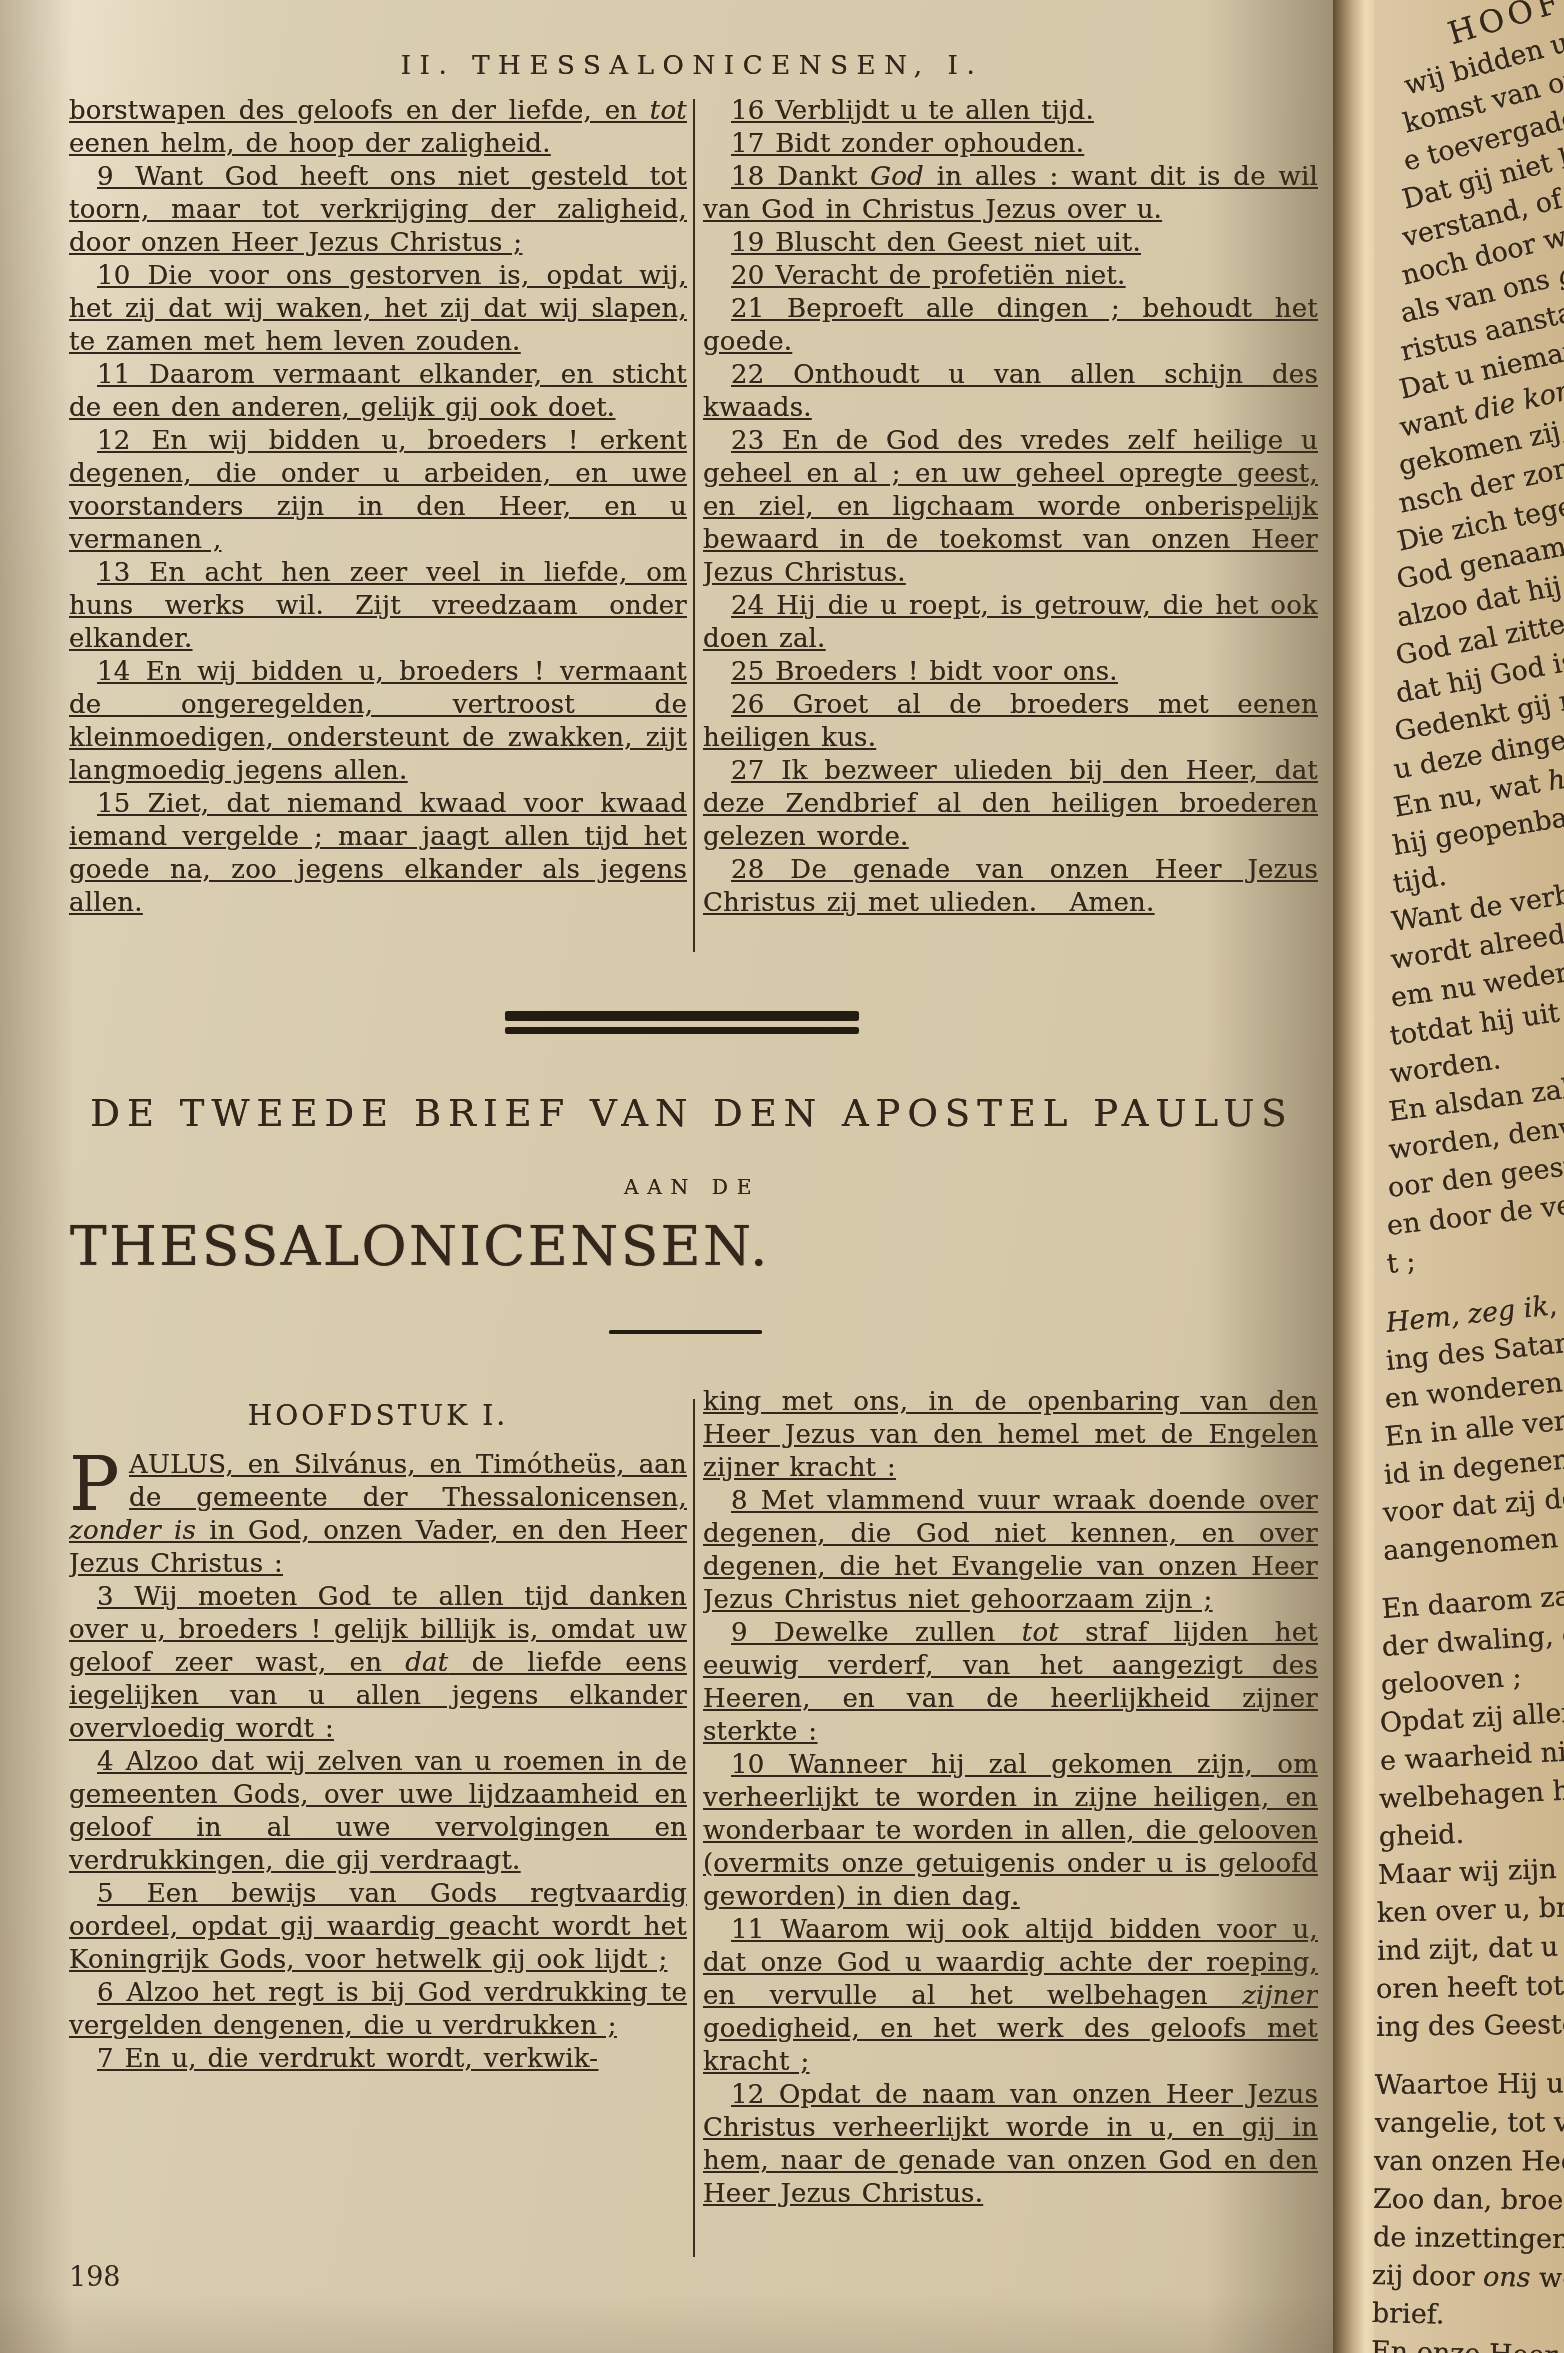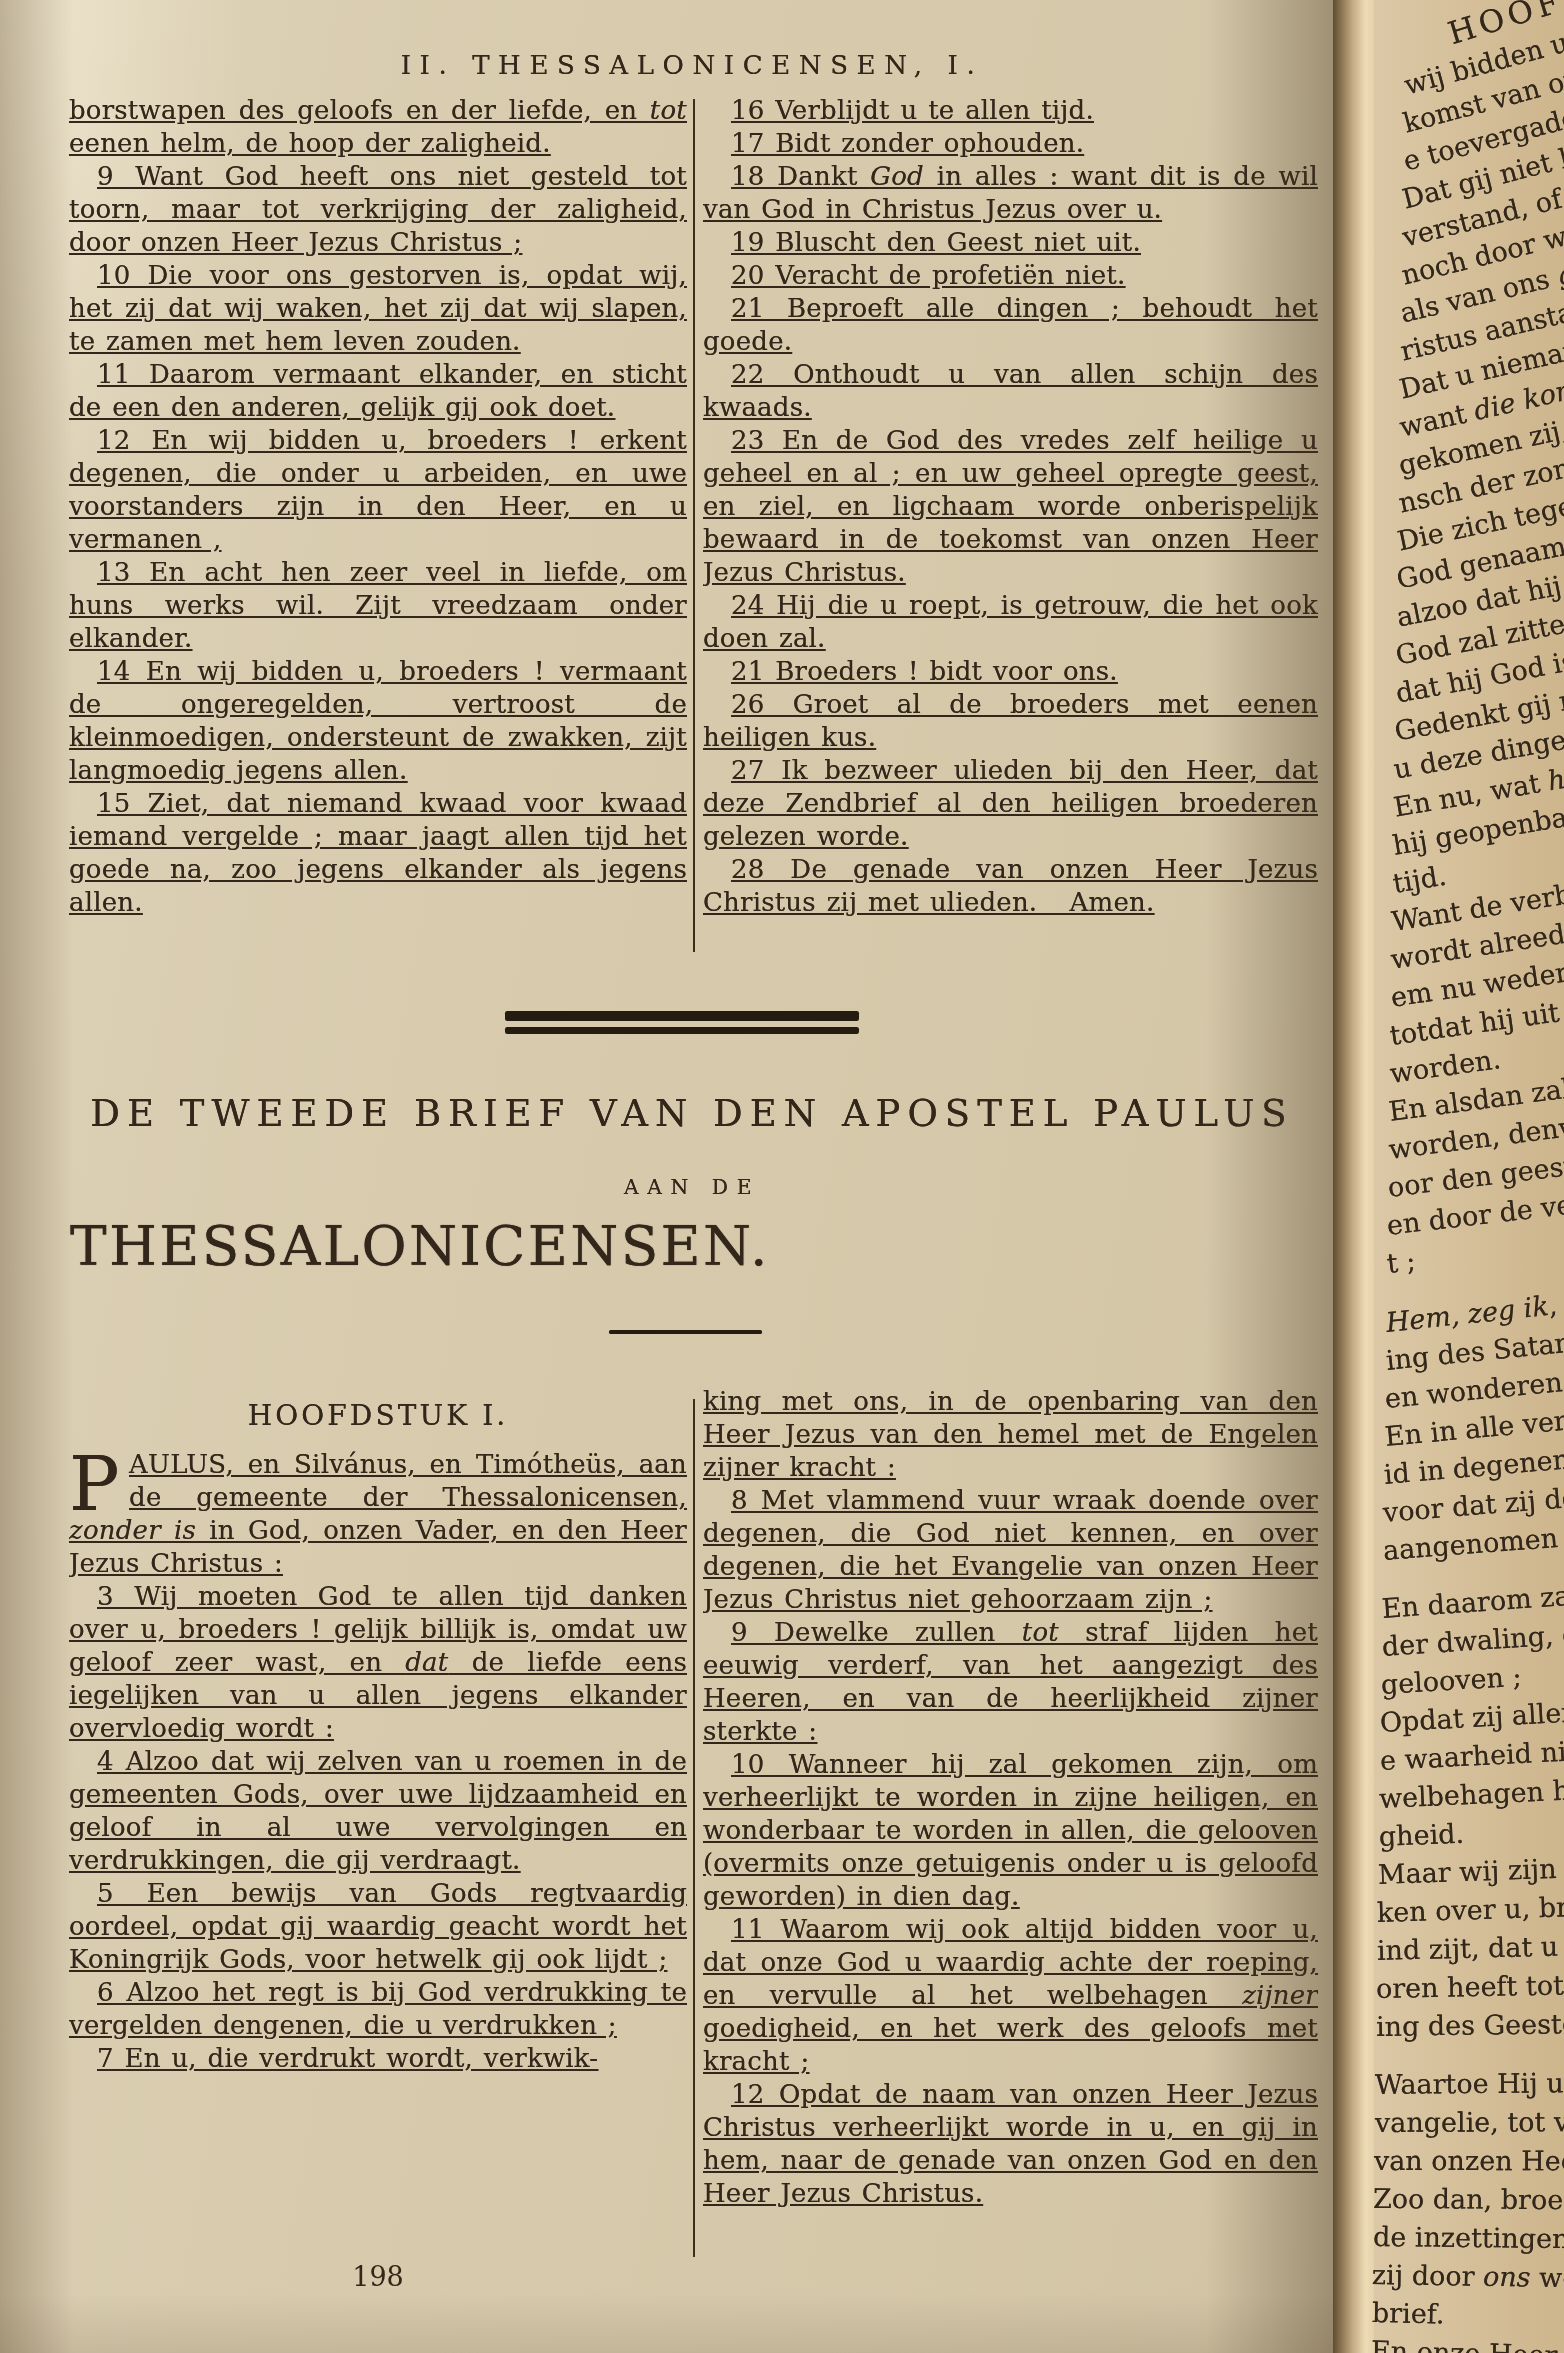--- a/index.html
+++ b/index.html
@@ -42,21 +42,21 @@
   .title-line2{left:70px;top:1175px;width:1244px;text-align:center;font-size:20.3px;
     letter-spacing:8.6px;text-shadow:0 0 0.5px rgba(40,30,18,.9);}
   .title-line3{left:70px;top:1214px;width:1244px;text-align:left;font-size:55px;
     letter-spacing:2.3px;text-shadow:0 0 0.8px rgba(40,30,18,.95);}
   #rule-small{left:609px;top:1330px;width:153px;height:3.9px;background:#241c11;border-radius:1.6px;}
   .chapter-head{left:69px;top:1399px;width:618px;text-align:center;font-size:28px;
     letter-spacing:3.1px;text-shadow:0 0 0.5px rgba(50,39,26,.85);}
   #col1-bottom{left:69px;top:1448px;width:618px;height:814px;overflow:hidden;}
   #col2-bottom{left:703px;top:1385px;width:615px;height:880px;overflow:hidden;}
   .dropcap{float:left;font-size:75px;line-height:61px;height:66px;margin:6.3px 9.4px -6.3px 0;}
-  .page-number{left:69px;top:2261px;width:618px;text-align:center;font-size:27px;}
+  .page-number{left:69px;top:2261px;width:618px;text-align:left;font-size:27px;}
   
   #edge-text{left:1371px;top:4.7px;width:438px;height:2349px;}
   .edge-line{height:38px;line-height:38px;font-size:27px;white-space:nowrap;
     transform-origin:0 50%;text-shadow:0 0 0.5px rgba(50,39,26,.75);}
   .edge-heading{font-size:31px;letter-spacing:4.7px;height:58px;line-height:58px;margin-bottom:4.7px;}
   i{font-style:italic;}
 </style>
 </head>
 <body>
 
@@ -82,21 +82,21 @@
     <div id="col2-top" class="abs col ink">
         <p class="para ind">16 Verblijdt u te allen tijd.</p>
         <p class="para ind">17 Bidt zonder ophouden.</p>
         <p class="para ind">18 Dankt <i>God</i> in alles : want dit is de wil van God in Christus Jezus over u.</p>
         <p class="para ind">19 Bluscht den Geest niet uit.</p>
         <p class="para ind">20 Veracht de profetiën niet.</p>
         <p class="para ind">21 Beproeft alle dingen ; behoudt het goede.</p>
         <p class="para ind">22 Onthoudt u van allen schijn des kwaads.</p>
         <p class="para ind">23 En de God des vredes zelf heilige u geheel en al ; en uw geheel opregte geest, en ziel, en ligchaam worde onberispelijk bewaard in de toekomst van onzen Heer Jezus Christus.</p>
         <p class="para ind">24 Hij die u roept, is getrouw, die het ook doen zal.</p>
-        <p class="para ind">21 Broeders ! bidt voor ons.</p>
+        <p class="para ind">25 Broeders ! bidt voor ons.</p>
         <p class="para ind">26 Groet al de broeders met eenen heiligen kus.</p>
         <p class="para ind">27 Ik bezweer ulieden bij den Heer, dat deze Zendbrief al den heiligen broederen gelezen worde.</p>
         <p class="para ind">28 De genade van onzen Heer Jezus Christus zij met ulieden. &nbsp; Amen.</p>
       </div>
 
     <div id="ornament" class="abs">
       <div class="bar1"></div>
       <div class="bar2"></div>
     </div>
 

